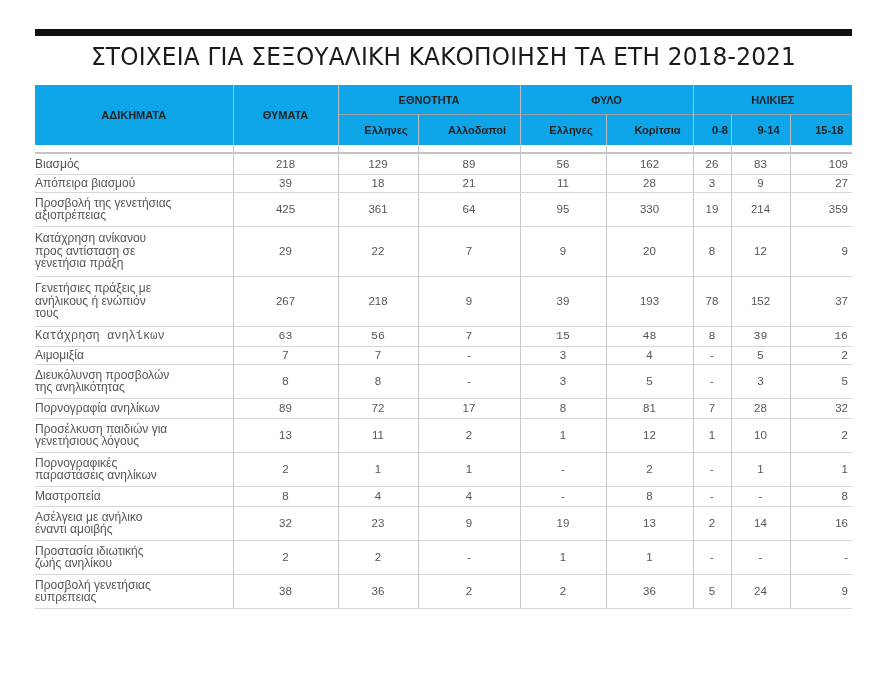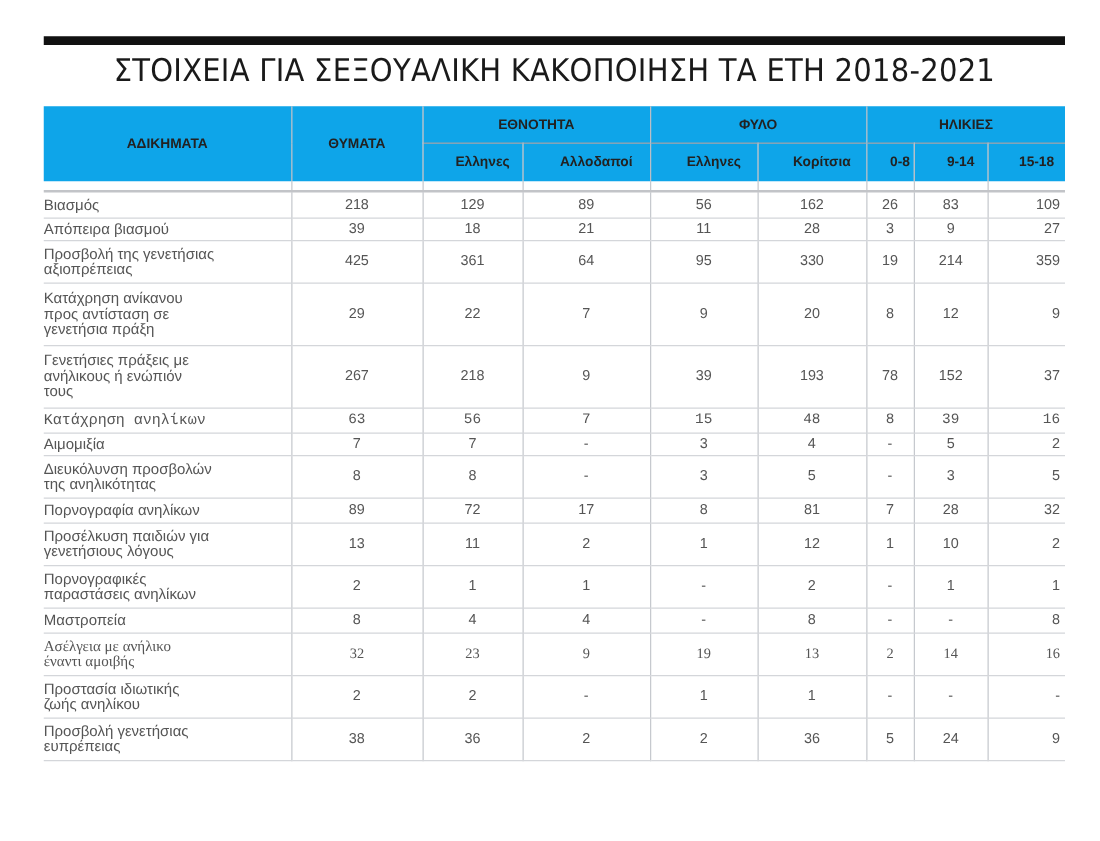--- a/index.html
+++ b/index.html
@@ -204,21 +204,21 @@
         <td class="name">Μαστροπεία</td>
         <td>8</td>
         <td>4</td>
         <td>4</td>
         <td>-</td>
         <td>8</td>
         <td>-</td>
         <td>-</td>
         <td>8</td>
       </tr>
-      <tr style="height: 34px; font-family: Liberation Serif, serif;">
+      <tr style="height: 34px;">
         <td class="name" style="padding-right: 68px;">Ασέλγεια με ανήλικο έναντι αμοιβής</td>
         <td>32</td>
         <td>23</td>
         <td>9</td>
         <td>19</td>
         <td>13</td>
         <td>2</td>
         <td>14</td>
         <td>16</td>
       </tr>

